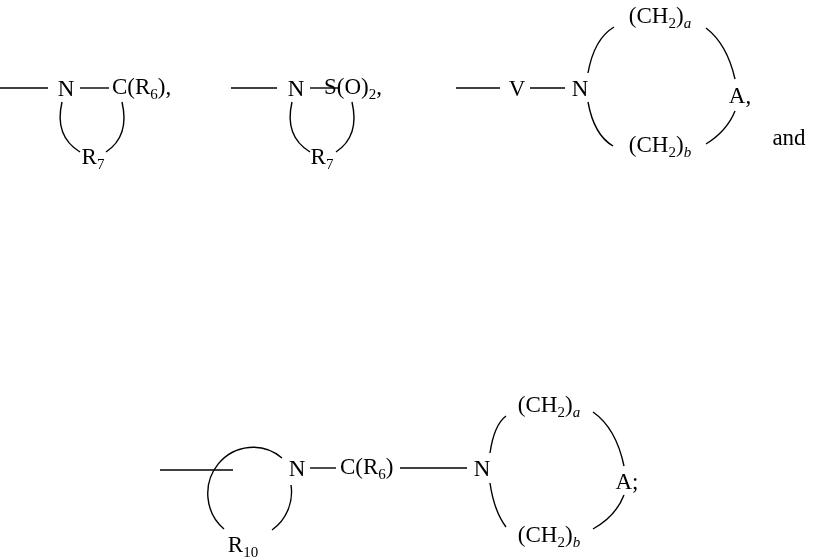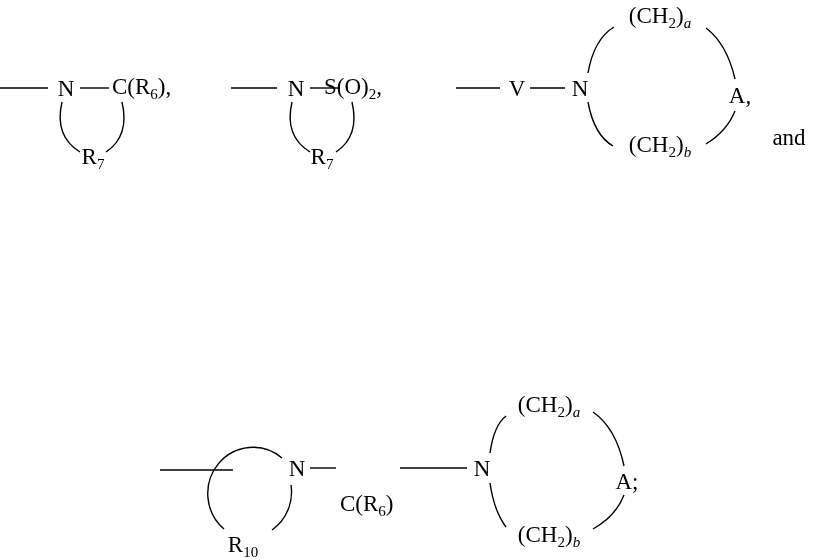--- a/index.html
+++ b/index.html
@@ -79,20 +79,20 @@
     <div class="label" style="left:580px; top:88px;"><span>N</span></div>
     <div class="label" style="left:660px; top:17px;"><span>(CH</span><span class="sub">2</span><span>)</span><span class="sub it">a</span></div>
     <div class="label" style="left:740px; top:95px;"><span>A,</span></div>
     <div class="label" style="left:660px; top:146px;"><span>(CH</span><span class="sub">2</span><span>)</span><span class="sub it">b</span></div>
     <div class="label" style="left:789px; top:89px;margin-top:48px;"><span>and</span></div>
   </div>
 
   <div class="frag">
     <div class="label" style="left:297px; top:468px;"><span>N</span></div>
     <div class="label" style="left:243px; top:546px;"><span>R</span><span class="sub">10</span></div>
-    <div class="label anchor-left" style="left:340px; top:468px;margin-top:37px;"><span>C(R</span><span class="sub">6</span><span>)</span></div>
+    <div class="label anchor-left" style="left:340px; top:468px;"><span>C(R</span><span class="sub">6</span><span>)</span></div>
     <div class="label" style="left:482px; top:468px;"><span>N</span></div>
     <div class="label" style="left:549px; top:406px;"><span>(CH</span><span class="sub">2</span><span>)</span><span class="sub it">a</span></div>
     <div class="label" style="left:627px; top:481px;"><span>A;</span></div>
     <div class="label" style="left:549px; top:536px;"><span>(CH</span><span class="sub">2</span><span>)</span><span class="sub it">b</span></div>
   </div>
 
 </div>
 
 </body></html>

